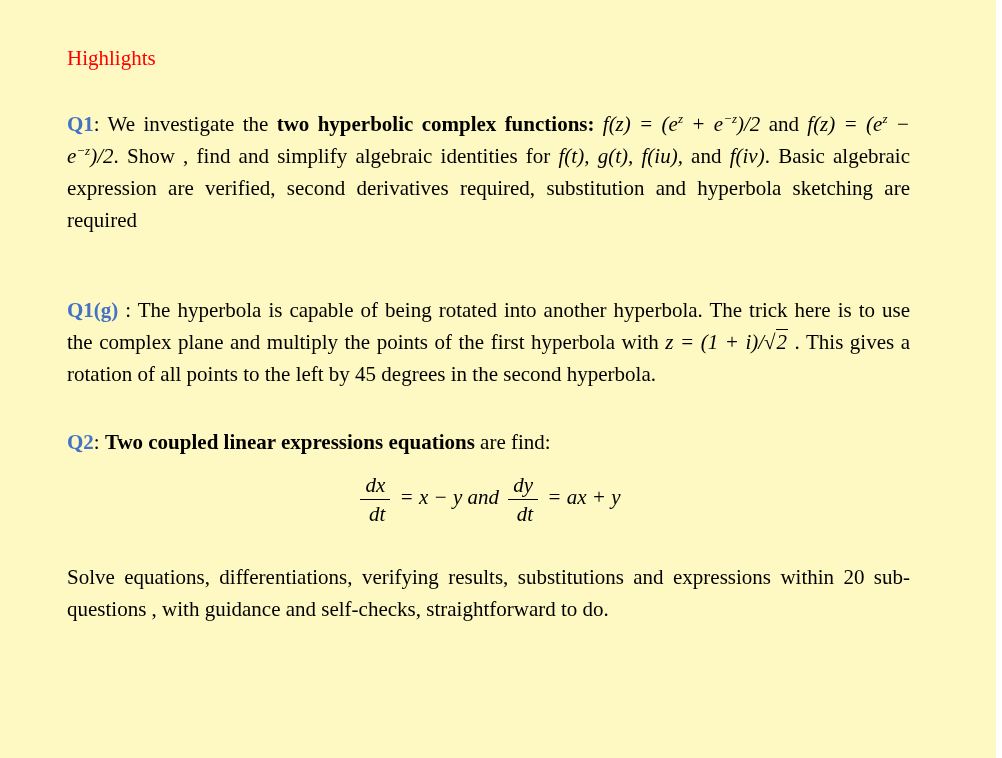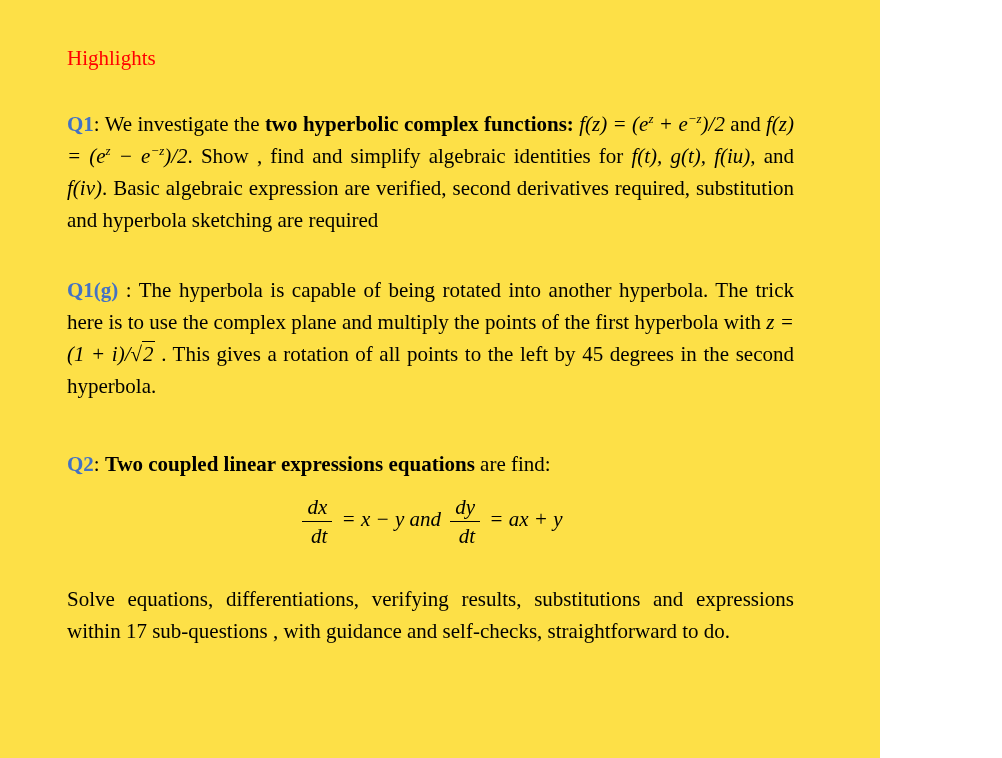--- a/index.html
+++ b/index.html
@@ -1,41 +1,41 @@
 <!DOCTYPE html>
 <html><head>
 <meta charset="utf-8">
 <style>
   html, body { margin: 0; padding: 0; background: #ffffff; }
   .page {
     position: relative;
-    width: 880px;
+    width: 996px;
     height: 758px;
-    background: #fde047;
+    background: #fef9c3;
     overflow: hidden;
     font-family: "Liberation Serif", serif;
     font-size: 21px;
     line-height: 32px;
     color: #000000;
   }
   .content {
     padding: 42px 86px 0 67px;
   }
   .doc-title {
     color: #ff0000;
     margin: 0 0 34px 0;
     font-size: 21px;
     font-weight: normal;
   }
   p.para {
     margin: 0;
     text-align: justify;
   }
-  .para.q1   { margin-bottom: 38px; }
-  .para.q1g  { margin-bottom: 46px; }
+  .para.q1   { margin-bottom: 58px; }
+  .para.q1g  { margin-bottom: 36px; }
   .para.q2   { margin-bottom: 0; }
   .para.solve { margin-top: 24px; }
   .seg-n  { }
   .seg-b  { font-weight: bold; }
   .seg-i  { font-style: italic; }
   .seg-qlabel { font-weight: bold; color: #4472c4; }
   sup.seg-i {
     font-size: 0.62em;
     font-style: italic;
     line-height: 0;
@@ -69,16 +69,16 @@
     <p class="para q1"><span class="seg-qlabel">Q1</span><span class="seg-n">: We investigate the </span><span class="seg-b">two hyperbolic complex functions: </span><span class="seg-i">f(z) = (e</span><sup class="seg-i">z</sup><span class="seg-i"> + e</span><sup class="seg-i">−z</sup><span class="seg-i">)/2</span><span class="seg-n">  and </span><span class="seg-i">f(z) = (e</span><sup class="seg-i">z</sup><span class="seg-i"> − e</span><sup class="seg-i">−z</sup><span class="seg-i">)/2</span><span class="seg-n">. Show , find and simplify algebraic identities for </span><span class="seg-i">f(t), g(t), f(iu),</span><span class="seg-n"> and </span><span class="seg-i">f(iv)</span><span class="seg-n">.  Basic algebraic expression are verified, second derivatives required, substitution and hyperbola sketching are required</span></p>
 
     <p class="para q1g"><span class="seg-qlabel">Q1(g)</span><span class="seg-n"> : The hyperbola is capable of being rotated into another hyperbola. The trick here is to use the complex plane and multiply the points of the first hyperbola with </span><span class="seg-i">z = (1 + i)/</span><span class="seg-i">√<span class="radicand">2</span></span><span class="seg-n"> . This gives a rotation of all points to the left by 45 degrees in the second hyperbola.</span></p>
 
     <p class="para q2"><span class="seg-qlabel">Q2</span><span class="seg-n">: </span><span class="seg-b">Two coupled linear expressions equations</span><span class="seg-n"> are find:</span></p>
 
     <div class="equation">
       <span class="frac"><span class="num">dx</span><span class="den">dt</span></span><span> = x − y and </span><span class="frac"><span class="num">dy</span><span class="den">dt</span></span><span> = ax + y</span>
     </div>
 
-    <p class="para solve"><span class="seg-n">Solve equations, differentiations, verifying results, substitutions and expressions within 17 sub-questions , with guidance and self-checks, straightforward to do.</span></p>
+    <p class="para solve"><span class="seg-n">Solve equations, differentiations, verifying results, substitutions and expressions within 20 sub-questions , with guidance and self-checks, straightforward to do.</span></p>
 
   </div>
 </div>
 
 </body></html>

